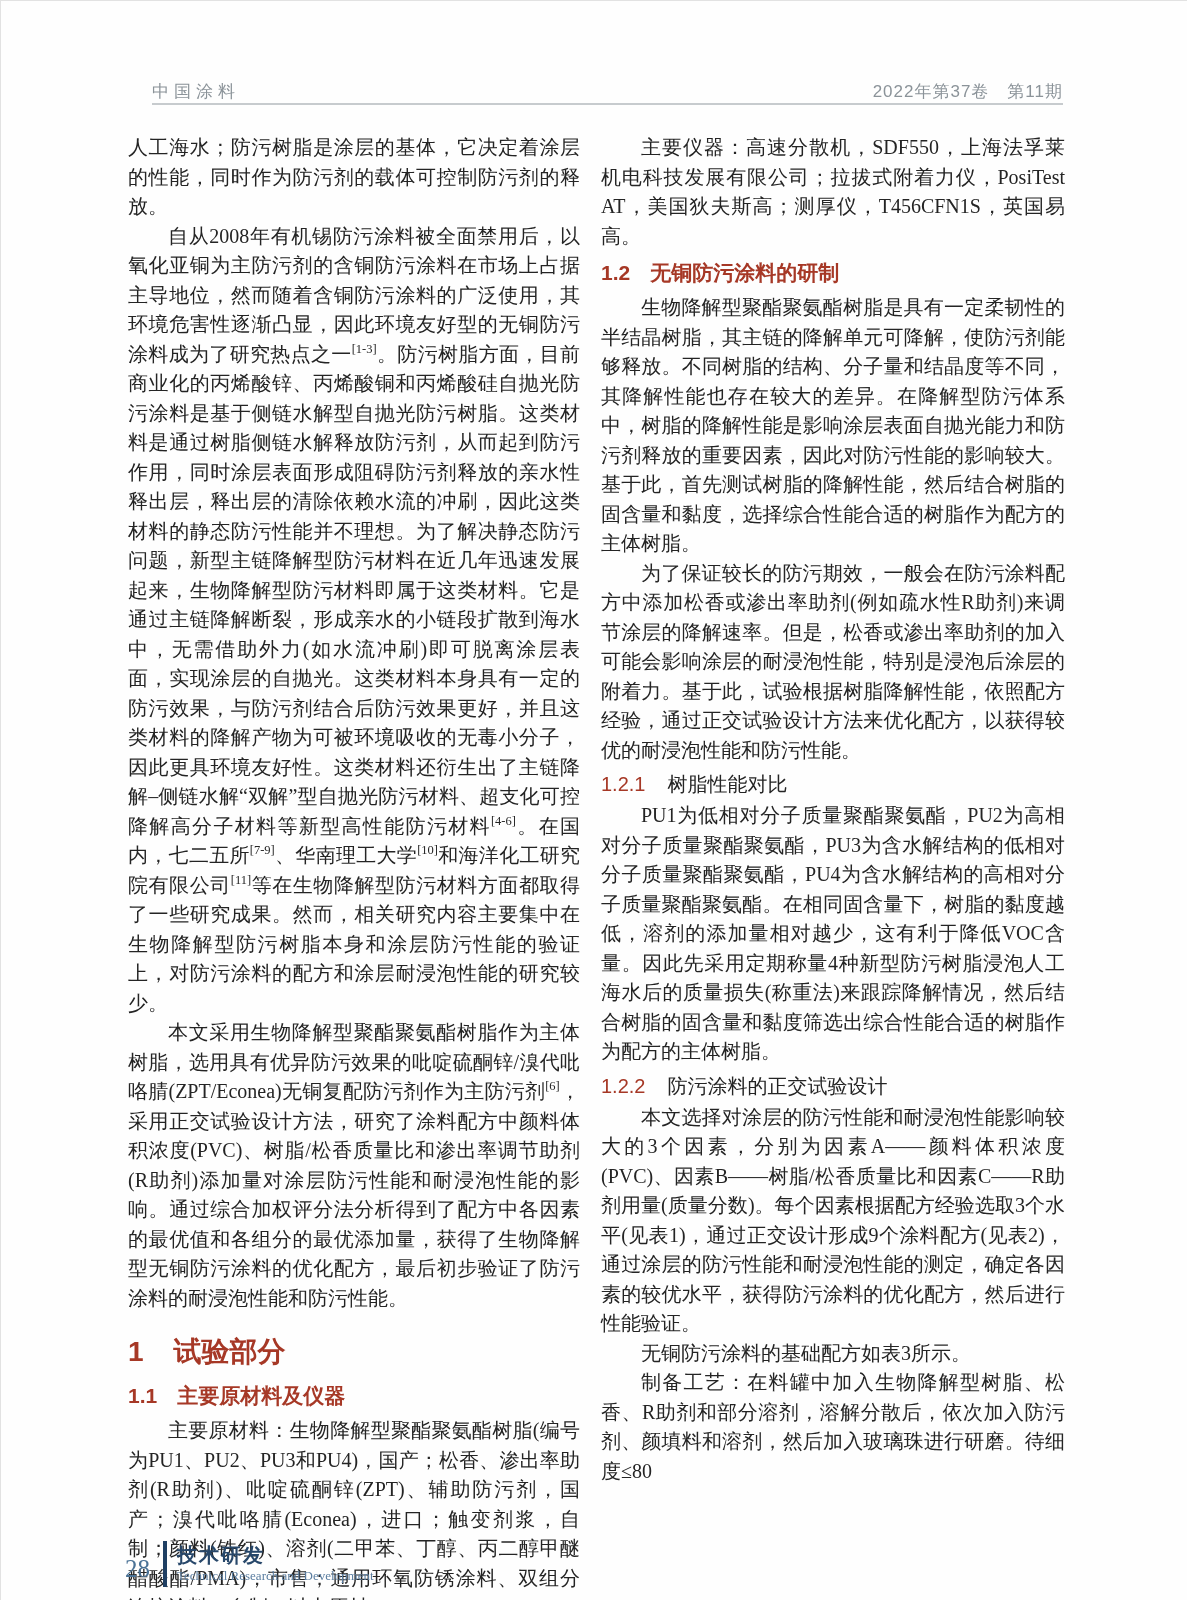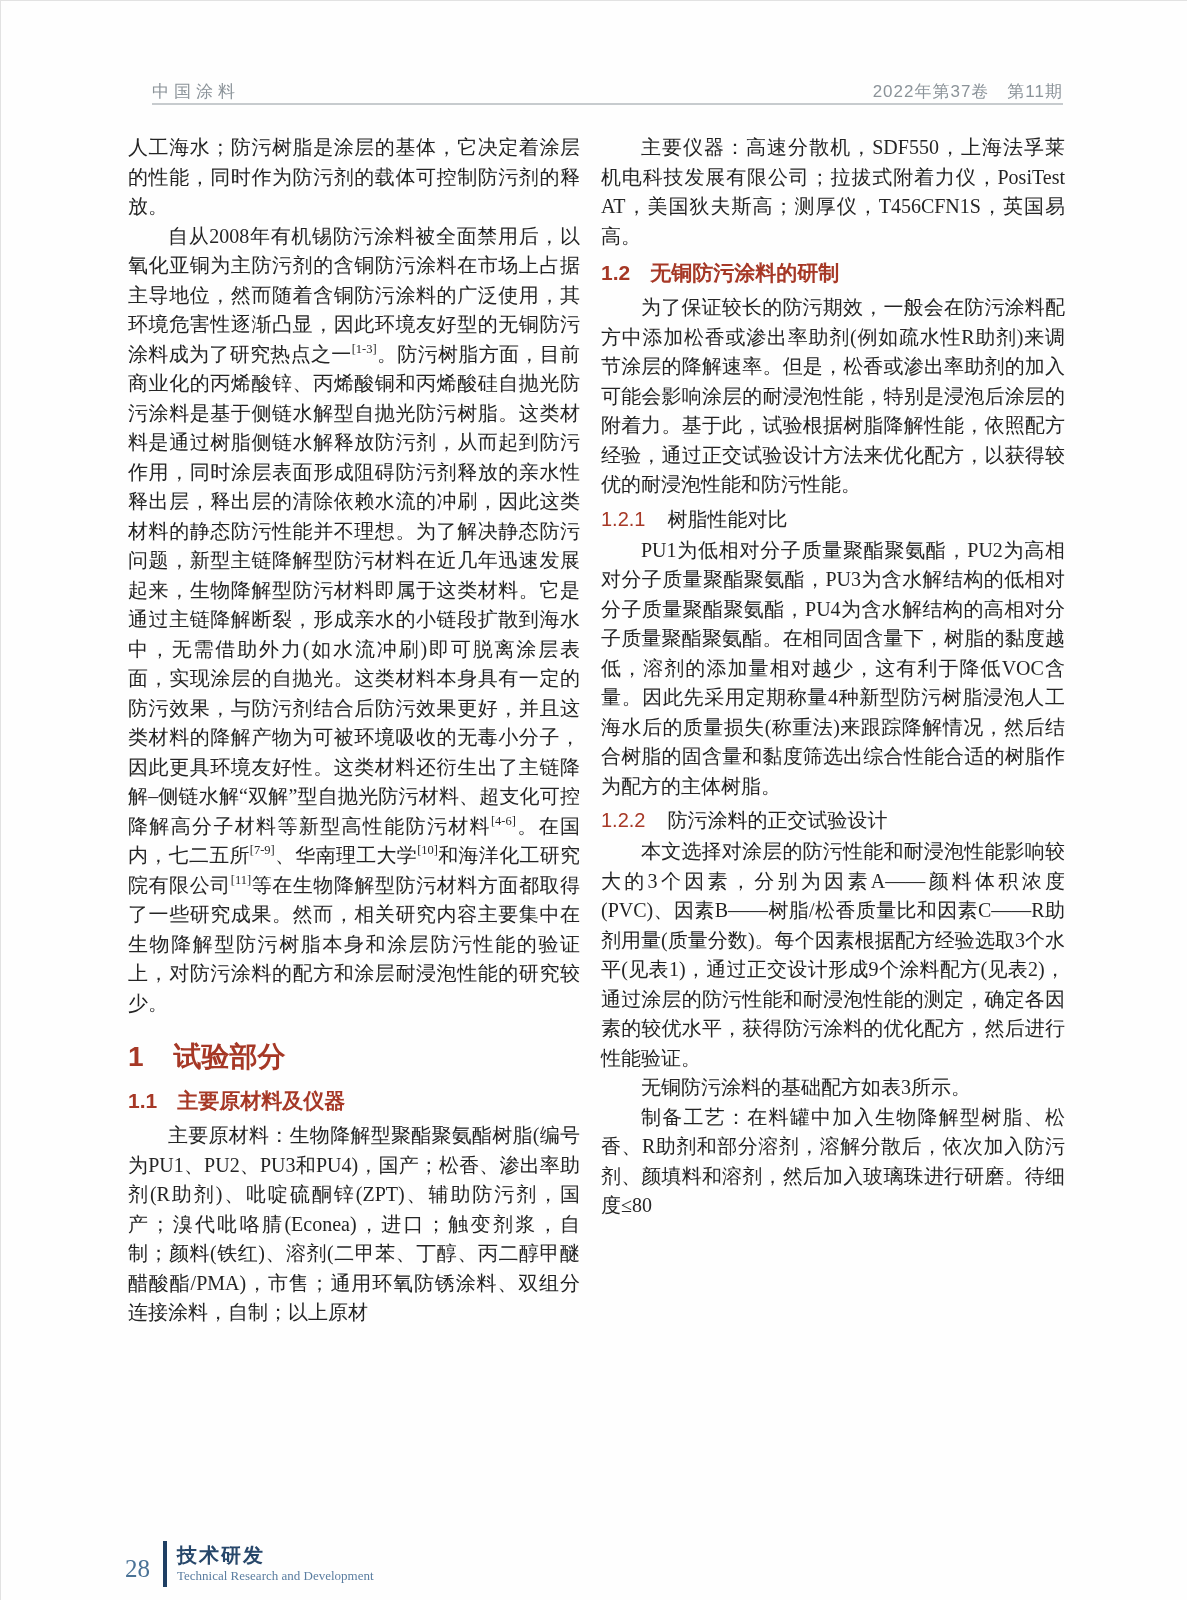--- a/index.html
+++ b/index.html
@@ -68,27 +68,29 @@
 
   <div class="header">
     <span class="journal">中国涂料</span>
     <span class="issue">2022年第37卷　第11期</span>
   </div>
 
   <div class="content">
     <div class="col col-left" id="col-left">
         <p class="para">人工海水；防污树脂是涂层的基体，它决定着涂层的性能，同时作为防污剂的载体可控制防污剂的释放。</p>
         <p class="para indent">自从2008年有机锡防污涂料被全面禁用后，以氧化亚铜为主防污剂的含铜防污涂料在市场上占据主导地位，然而随着含铜防污涂料的广泛使用，其环境危害性逐渐凸显，因此环境友好型的无铜防污涂料成为了研究热点之一<sup>[1-3]</sup>。防污树脂方面，目前商业化的丙烯酸锌、丙烯酸铜和丙烯酸硅自抛光防污涂料是基于侧链水解型自抛光防污树脂。这类材料是通过树脂侧链水解释放防污剂，从而起到防污作用，同时涂层表面形成阻碍防污剂释放的亲水性释出层，释出层的清除依赖水流的冲刷，因此这类材料的静态防污性能并不理想。为了解决静态防污问题，新型主链降解型防污材料在近几年迅速发展起来，生物降解型防污材料即属于这类材料。它是通过主链降解断裂，形成亲水的小链段扩散到海水中，无需借助外力(如水流冲刷)即可脱离涂层表面，实现涂层的自抛光。这类材料本身具有一定的防污效果，与防污剂结合后防污效果更好，并且这类材料的降解产物为可被环境吸收的无毒小分子，因此更具环境友好性。这类材料还衍生出了主链降解–侧链水解“双解”型自抛光防污材料、超支化可控降解高分子材料等新型高性能防污材料<sup>[4-6]</sup>。在国内，七二五所<sup>[7-9]</sup>、华南理工大学<sup>[10]</sup>和海洋化工研究院有限公司<sup>[11]</sup>等在生物降解型防污材料方面都取得了一些研究成果。然而，相关研究内容主要集中在生物降解型防污树脂本身和涂层防污性能的验证上，对防污涂料的配方和涂层耐浸泡性能的研究较少。</p>
+        <p class="para indent">本文采用生物降解型聚酯聚氨酯树脂作为主体树脂，选用具有优异防污效果的吡啶硫酮锌/溴代吡咯腈(ZPT/Econea)无铜复配防污剂作为主防污剂<sup>[6]</sup>，采用正交试验设计方法，研究了涂料配方中颜料体积浓度(PVC)、树脂/松香质量比和渗出率调节助剂(R助剂)添加量对涂层防污性能和耐浸泡性能的影响。通过综合加权评分法分析得到了配方中各因素的最优值和各组分的最优添加量，获得了生物降解型无铜防污涂料的优化配方，最后初步验证了防污涂料的耐浸泡性能和防污性能。</p>
         <div class="hd h1"><span class="hnum">1</span><span class="htitle">试验部分</span></div>
         <div class="hd h2"><span class="hnum">1.1</span><span class="htitle">主要原材料及仪器</span></div>
         <p class="para indent">主要原材料：生物降解型聚酯聚氨酯树脂(编号为PU1、PU2、PU3和PU4)，国产；松香、渗出率助剂(R助剂)、吡啶硫酮锌(ZPT)、辅助防污剂，国产；溴代吡咯腈(Econea)，进口；触变剂浆，自制；颜料(铁红)、溶剂(二甲苯、丁醇、丙二醇甲醚醋酸酯/PMA)，市售；通用环氧防锈涂料、双组分连接涂料，自制；以上原材</p>
       </div>
     <div class="col col-right" id="col-right">
         <p class="para indent">主要仪器：高速分散机，SDF550，上海法孚莱机电科技发展有限公司；拉拔式附着力仪，PosiTest AT，美国狄夫斯高；测厚仪，T456CFN1S，英国易高。</p>
         <div class="hd h2"><span class="hnum">1.2</span><span class="htitle">无铜防污涂料的研制</span></div>
+        <p class="para indent">生物降解型聚酯聚氨酯树脂是具有一定柔韧性的半结晶树脂，其主链的降解单元可降解，使防污剂能够释放。不同树脂的结构、分子量和结晶度等不同，其降解性能也存在较大的差异。在降解型防污体系中，树脂的降解性能是影响涂层表面自抛光能力和防污剂释放的重要因素，因此对防污性能的影响较大。基于此，首先测试树脂的降解性能，然后结合树脂的固含量和黏度，选择综合性能合适的树脂作为配方的主体树脂。</p>
         <p class="para indent">为了保证较长的防污期效，一般会在防污涂料配方中添加松香或渗出率助剂(例如疏水性R助剂)来调节涂层的降解速率。但是，松香或渗出率助剂的加入可能会影响涂层的耐浸泡性能，特别是浸泡后涂层的附着力。基于此，试验根据树脂降解性能，依照配方经验，通过正交试验设计方法来优化配方，以获得较优的耐浸泡性能和防污性能。</p>
         <div class="hd h3"><span class="hnum">1.2.1</span><span class="htitle">树脂性能对比</span></div>
         <p class="para indent">PU1为低相对分子质量聚酯聚氨酯，PU2为高相对分子质量聚酯聚氨酯，PU3为含水解结构的低相对分子质量聚酯聚氨酯，PU4为含水解结构的高相对分子质量聚酯聚氨酯。在相同固含量下，树脂的黏度越低，溶剂的添加量相对越少，这有利于降低VOC含量。因此先采用定期称量4种新型防污树脂浸泡人工海水后的质量损失(称重法)来跟踪降解情况，然后结合树脂的固含量和黏度筛选出综合性能合适的树脂作为配方的主体树脂。</p>
         <div class="hd h3"><span class="hnum">1.2.2</span><span class="htitle">防污涂料的正交试验设计</span></div>
         <p class="para indent">本文选择对涂层的防污性能和耐浸泡性能影响较大的3个因素，分别为因素A——颜料体积浓度(PVC)、因素B——树脂/松香质量比和因素C——R助剂用量(质量分数)。每个因素根据配方经验选取3个水平(见表1)，通过正交设计形成9个涂料配方(见表2)，通过涂层的防污性能和耐浸泡性能的测定，确定各因素的较优水平，获得防污涂料的优化配方，然后进行性能验证。</p>
         <p class="para indent">无铜防污涂料的基础配方如表3所示。</p>
         <p class="para indent">制备工艺：在料罐中加入生物降解型树脂、松香、R助剂和部分溶剂，溶解分散后，依次加入防污剂、颜填料和溶剂，然后加入玻璃珠进行研磨。待细度≤80</p>
       </div>
   </div>
 

